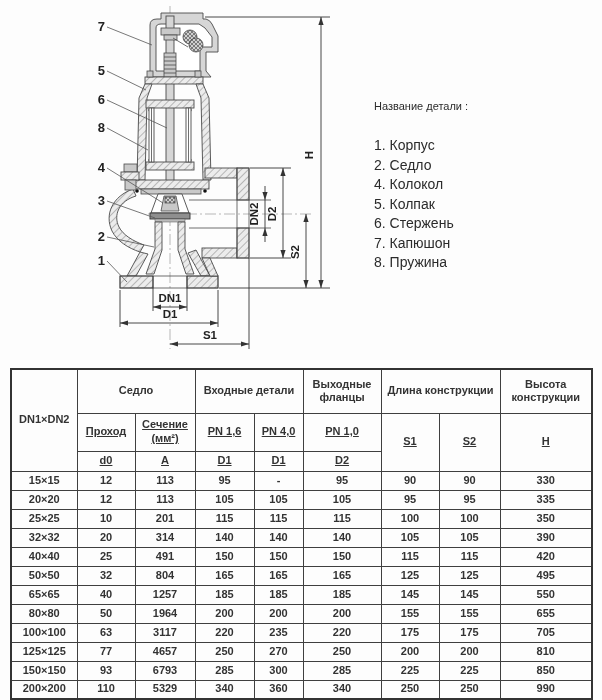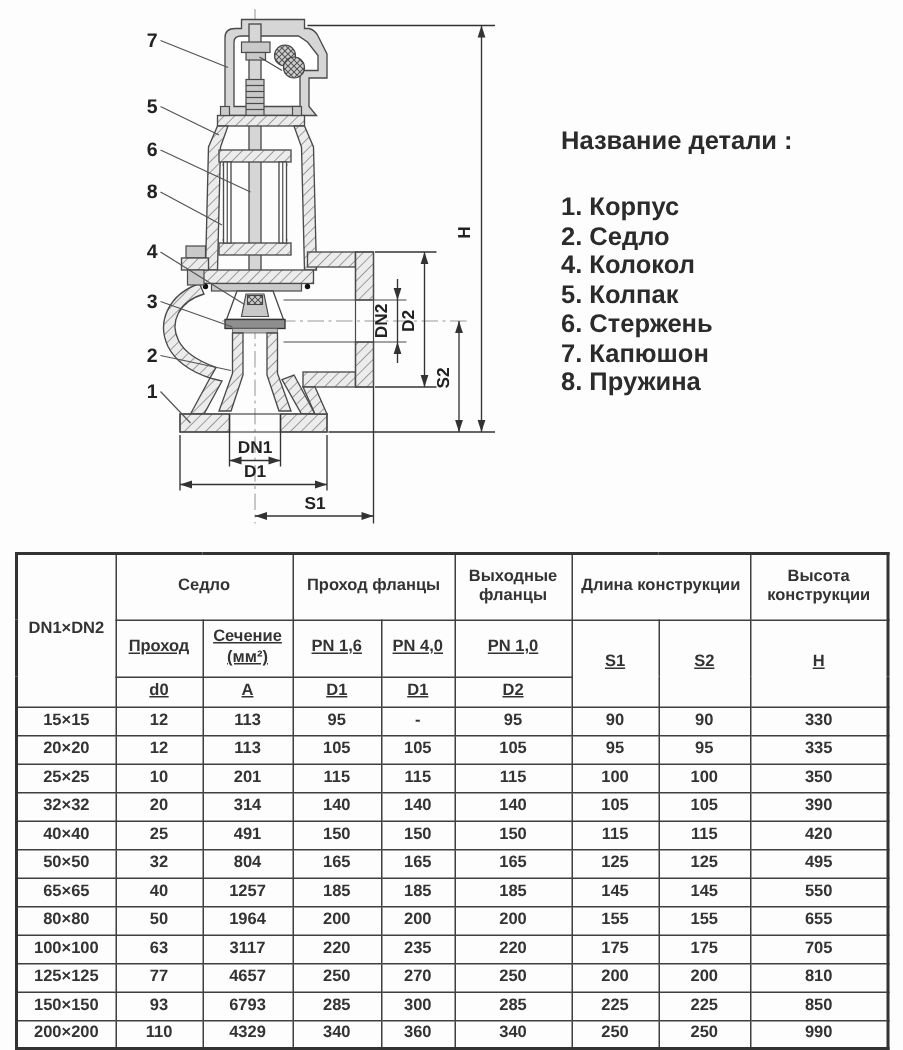--- a/index.html
+++ b/index.html
@@ -16,22 +16,22 @@
   .white{fill:#ffffff;stroke:#4a4a4a;stroke-width:0.9;}
   .thin{stroke:#4a4a4a;stroke-width:0.8;fill:none;}
   .dim{stroke:#333;stroke-width:0.9;fill:none;}
   .ar{fill:#333;stroke:none;}
   .cline{stroke:#999;stroke-width:0.7;fill:none;stroke-dasharray:11 3 2 3;}
   .leader{stroke:#555;stroke-width:0.8;fill:none;}
   .dimtxt{font:600 11.5px "Liberation Sans","DejaVu Sans",sans-serif;fill:#222;}
   .callout-num{font:600 13px "Liberation Sans","DejaVu Sans",sans-serif;fill:#222;}
   
   .parts{position:absolute;left:374px;top:84px;width:222px;color:#2b2b2b;}
-  .parts-title{font-size:17px;font-weight:700;margin:0 0 24px 0;}
-  .part-item{font-size:17px;font-weight:700;line-height:19.5px;}
+  .parts-title{font-size:11px;font-weight:400;margin:16px 0 24px 0;}
+  .part-item{font-size:14px;font-weight:400;line-height:19.5px;}
   
   .spec{
     position:absolute;left:10px;top:368px;width:581px;
     border-collapse:collapse;table-layout:fixed;
     font:600 11px "Liberation Sans","DejaVu Sans",sans-serif;color:#333;
   }
   .spec th,.spec td{
     border:1px solid #3f3f3f;text-align:center;vertical-align:middle;
     padding:0 1px;overflow:hidden;line-height:1.25;font-weight:600;
   }
@@ -247,21 +247,21 @@
       <col style="width:49px">
       <col style="width:78px">
     <col style="width:58px">
       <col style="width:61px">
       <col style="width:92px">
   </colgroup>
   <thead>
     <tr class="h1">
       <th rowspan="3">DN1×DN2</th>
       <th colspan="2">Седло</th>
-      <th colspan="2">Проход фланцы</th>
+      <th colspan="2">Входные детали</th>
       <th>Выходные фланцы</th>
       <th colspan="2">Длина конструкции</th>
       <th>Высота конструкции</th>
     </tr>
     <tr class="h2">
       <th>Проход</th>
       <th>Сечение (мм²)</th>
       <th>PN 1,6</th>
       <th>PN 4,0</th>
       <th>PN 1,0</th>
@@ -395,21 +395,21 @@
         <td>285</td>
         <td>300</td>
         <td>285</td>
         <td>225</td>
         <td>225</td>
         <td>850</td>
       </tr>
       <tr>
         <td>200×200</td>
         <td>110</td>
-        <td>4329</td>
+        <td>5329</td>
         <td>340</td>
         <td>360</td>
         <td>340</td>
         <td>250</td>
         <td>250</td>
         <td>990</td>
       </tr>
     </tbody>
 </table>
 

